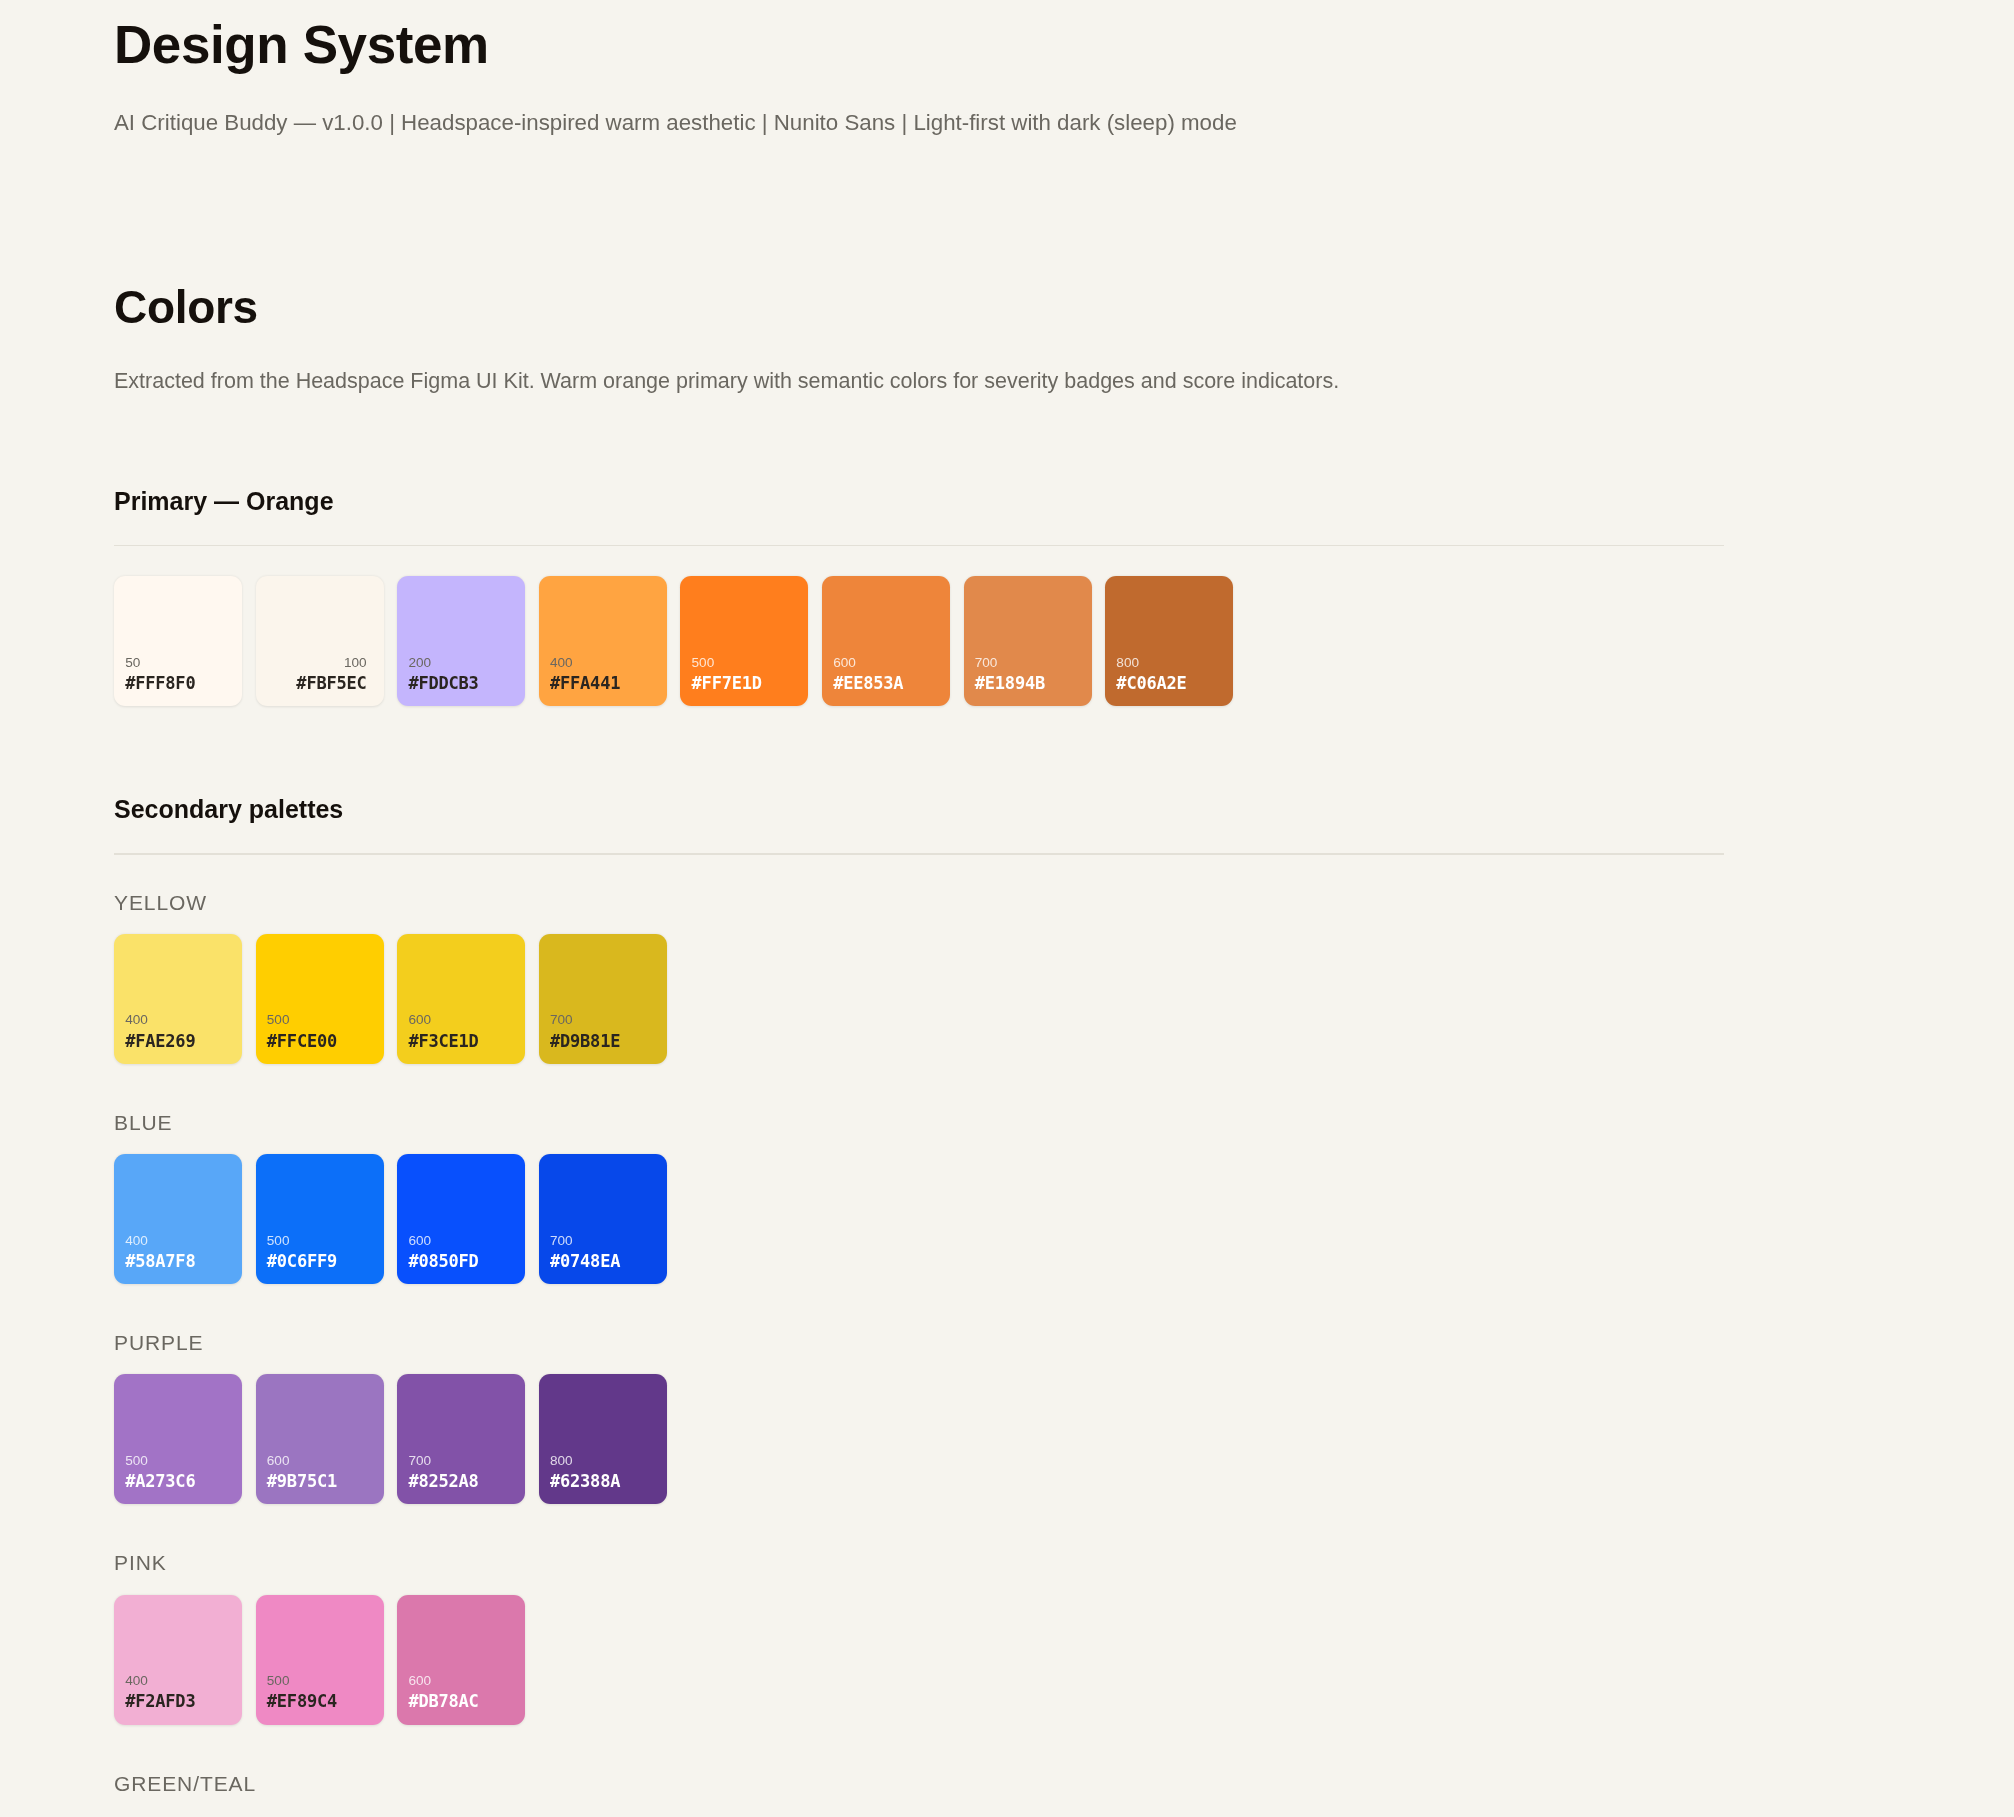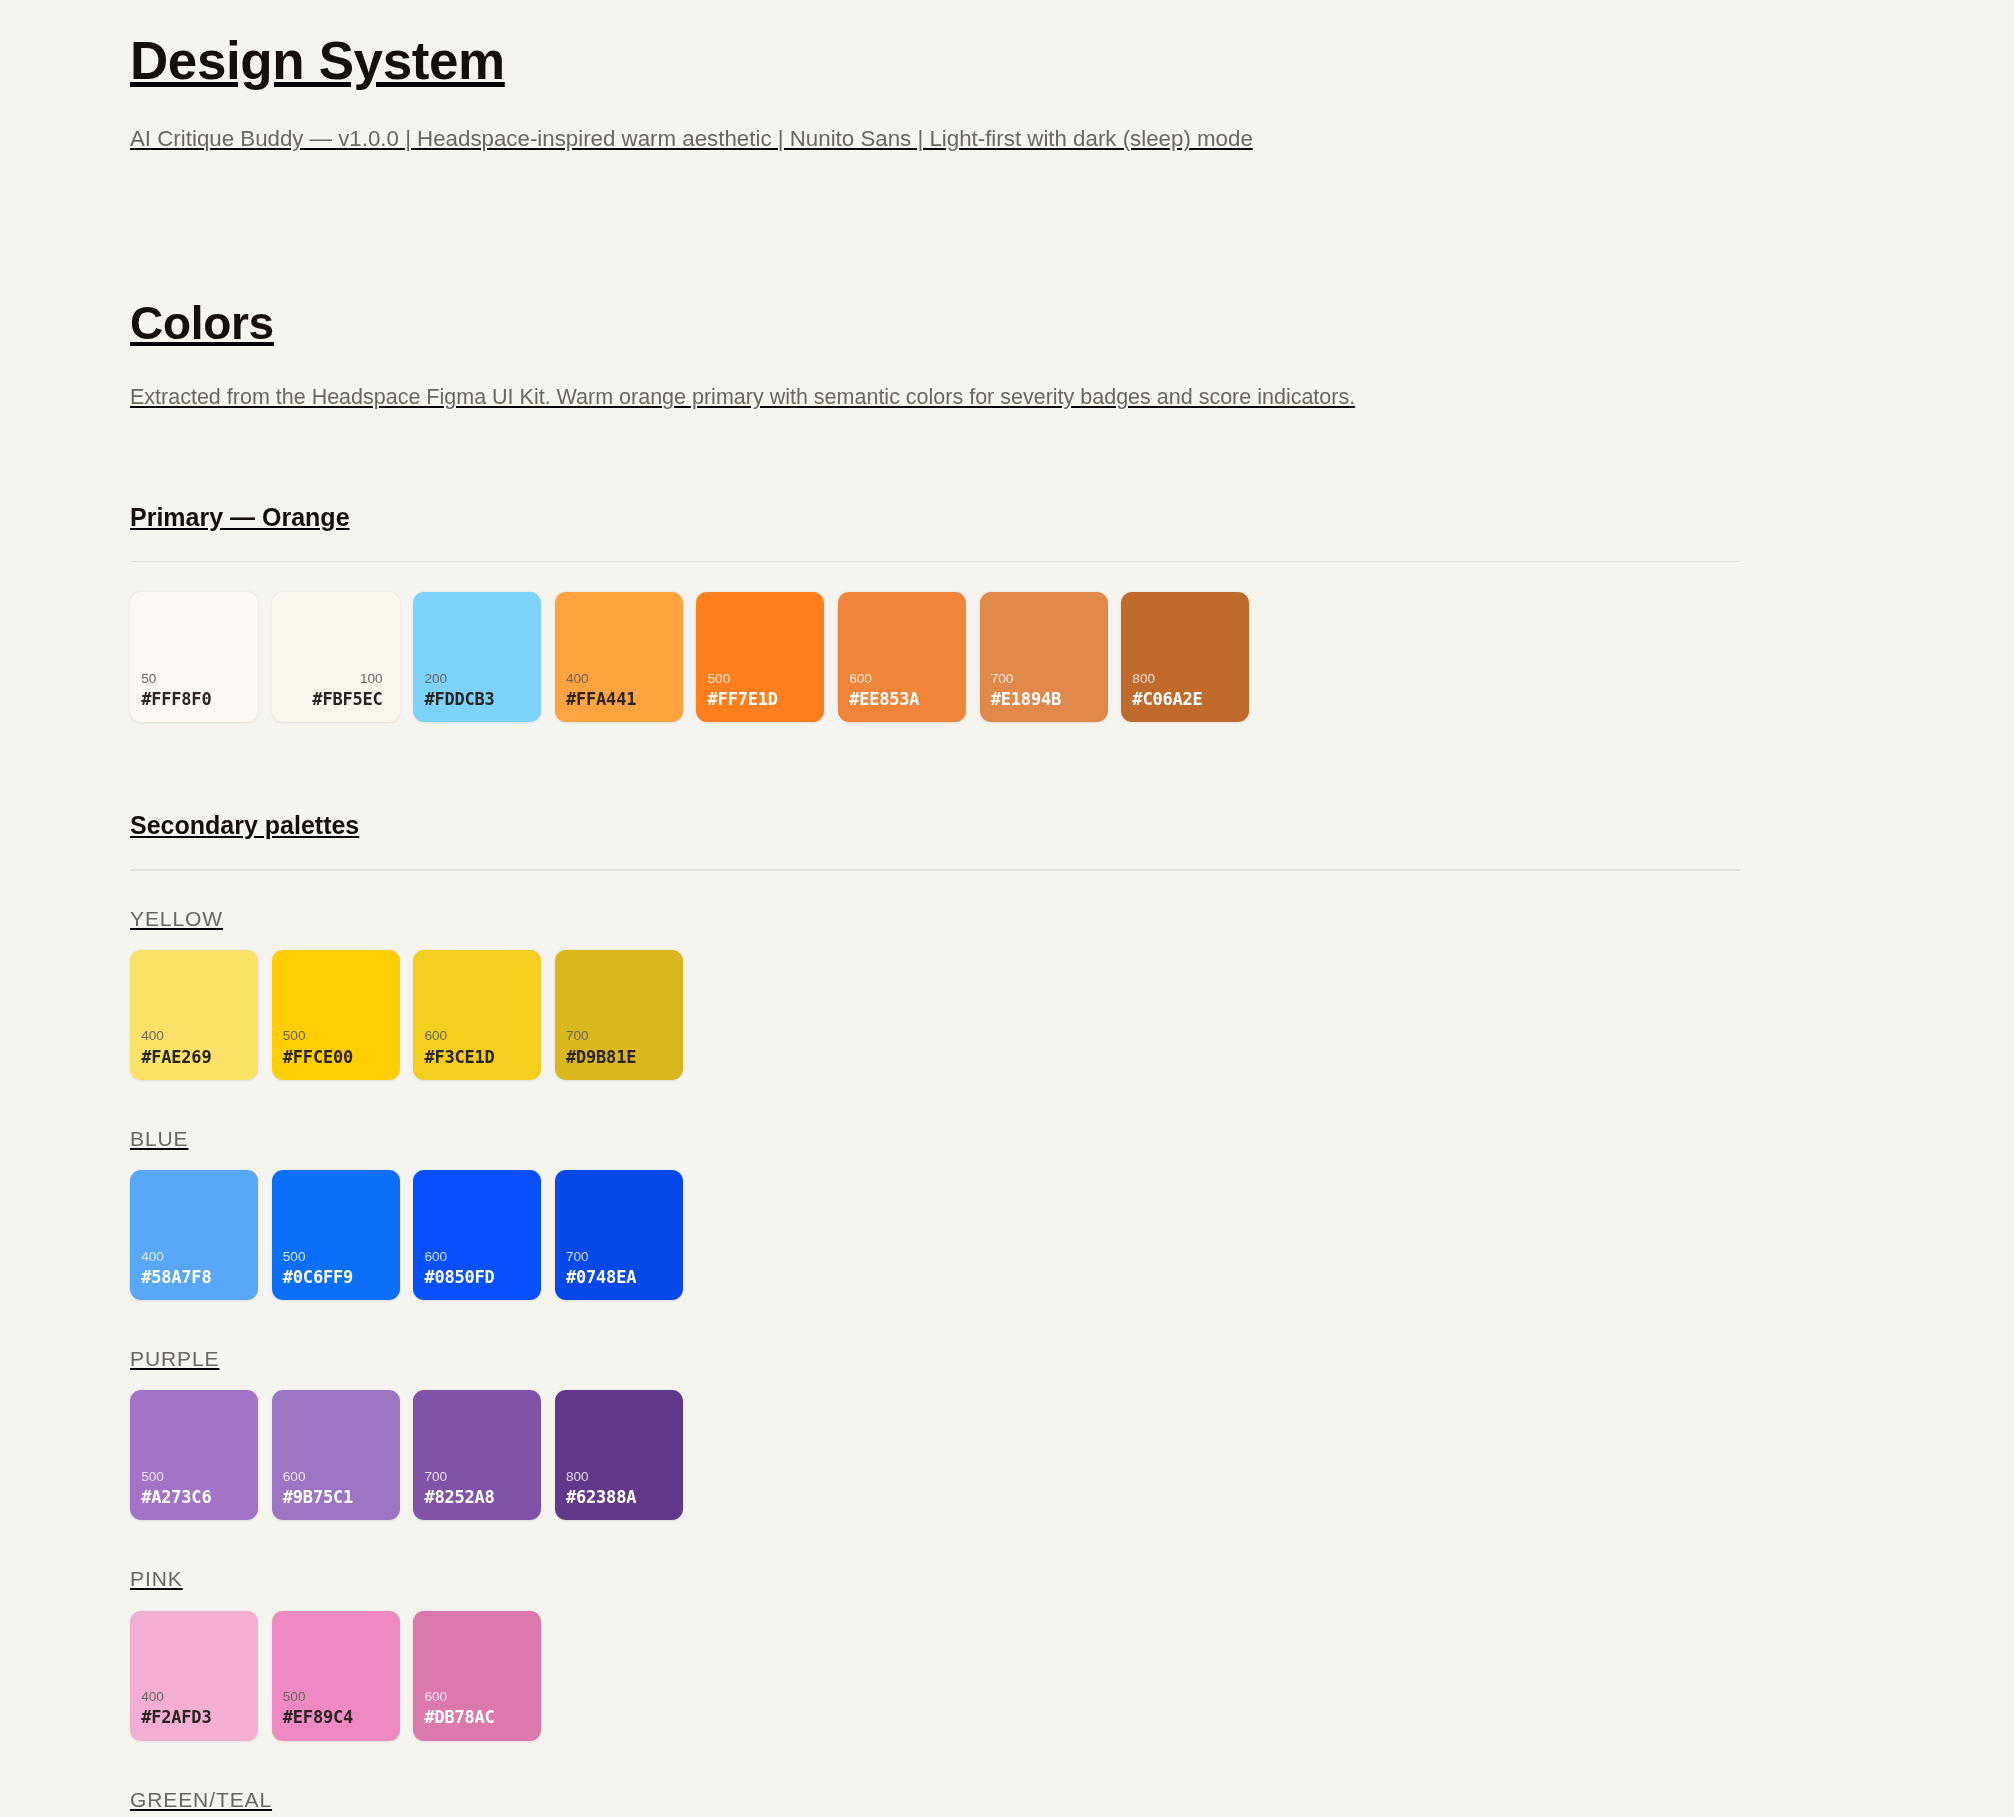--- a/index.html
+++ b/index.html
@@ -13,24 +13,23 @@
     min-height: 1818px;
     background: #F6F4EE;
     font-family: "Liberation Sans", sans-serif;
     -webkit-font-smoothing: antialiased;
   }
   .page {
     padding: 0 0 0 0;
   }
   .wrap {
     max-width: 1812px;
-    margin: 16px;
+    margin: 0;
     padding-left: 114px;
     padding-right: 88px;
-    text-decoration: underline;
   }
 
   
   .doc-header { padding-top: 14.4px; }
   .doc-title {
     font-size: 53px;
     font-weight: 700;
     letter-spacing: -0.4px;
     color: #15100C;
     margin: 0;
@@ -158,21 +157,21 @@
                 <span class="swatch-step">50</span>
                 <span class="swatch-hex">#FFF8F0</span>
               </div>
             </div>
             <div class="swatch on-light" style="background: rgb(251, 245, 236); text-align: right;">
               <div class="swatch-meta">
                 <span class="swatch-step">100</span>
                 <span class="swatch-hex">#FBF5EC</span>
               </div>
             </div>
-            <div class="swatch on-light" style="background: #7dd3fc;">
+            <div class="swatch on-light" style="background: #c4b5fd;">
               <div class="swatch-meta">
                 <span class="swatch-step">200</span>
                 <span class="swatch-hex">#FDDCB3</span>
               </div>
             </div>
             <div class="swatch on-light" style="background: rgb(255, 164, 65);">
               <div class="swatch-meta">
                 <span class="swatch-step">400</span>
                 <span class="swatch-hex">#FFA441</span>
               </div>

